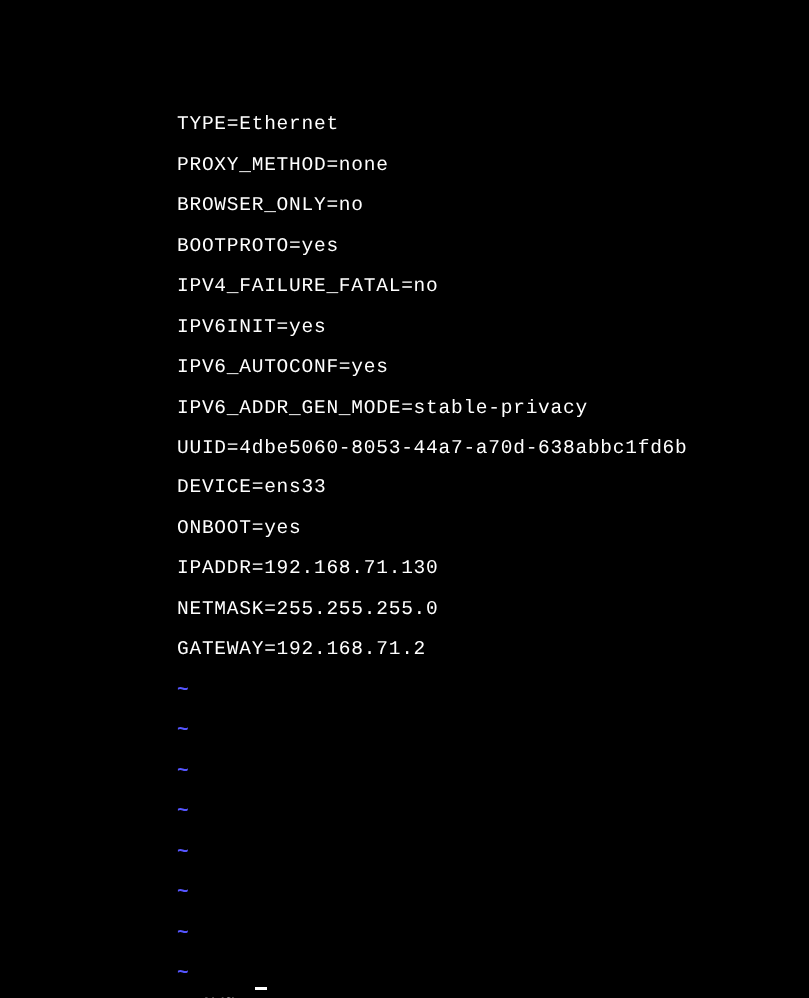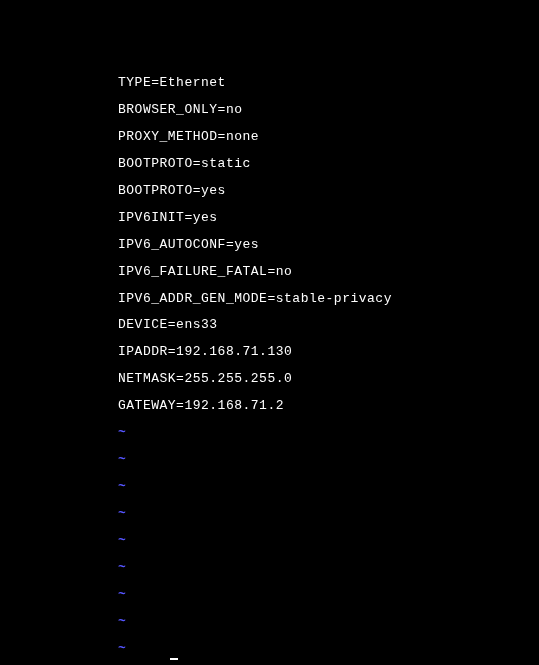--- a/index.html
+++ b/index.html
@@ -40,29 +40,30 @@
       height: 2px;
       vertical-align: baseline;
       margin-left: 1px;
     }
   </style>
 </head>
 <body>
 
 <div>
   <div class="line">TYPE=Ethernet</div>
+  <div class="line">PROXY_METHOD=none</div>
   <div class="line">BROWSER_ONLY=no</div>
-  <div class="line">PROXY_METHOD=none</div>
-  <div class="line">BOOTPROTO=static</div>
   <div class="line">BOOTPROTO=yes</div>
+  <div class="line">IPV4_FAILURE_FATAL=no</div>
   <div class="line">IPV6INIT=yes</div>
   <div class="line">IPV6_AUTOCONF=yes</div>
-  <div class="line">IPV6_FAILURE_FATAL=no</div>
   <div class="line">IPV6_ADDR_GEN_MODE=stable-privacy</div>
+  <div class="line">UUID=4dbe5060-8053-44a7-a70d-638abbc1fd6b</div>
   <div class="line">DEVICE=ens33</div>
+  <div class="line">ONBOOT=yes</div>
   <div class="line">IPADDR=192.168.71.130</div>
   <div class="line">NETMASK=255.255.255.0</div>
   <div class="line">GATEWAY=192.168.71.2</div>
   <div class="line tilde" style="margin-top:6px;">~</div>
   <div class="line tilde" style="margin-top:10px;">~</div>
   <div class="line tilde" style="margin-top:10px;">~</div>
   <div class="line tilde" style="margin-top:10px;">~</div>
   <div class="line tilde" style="margin-top:10px;">~</div>
   <div class="line tilde" style="margin-top:10px;">~</div>
   <div class="line tilde" style="margin-top:10px;">~</div>

